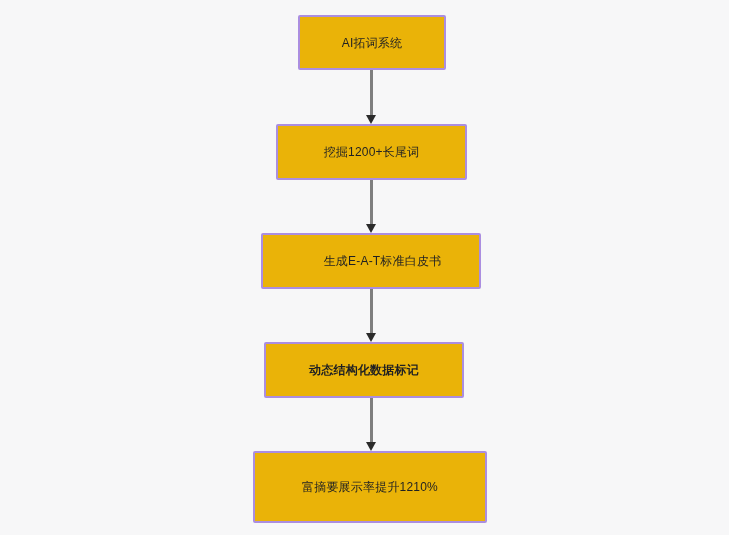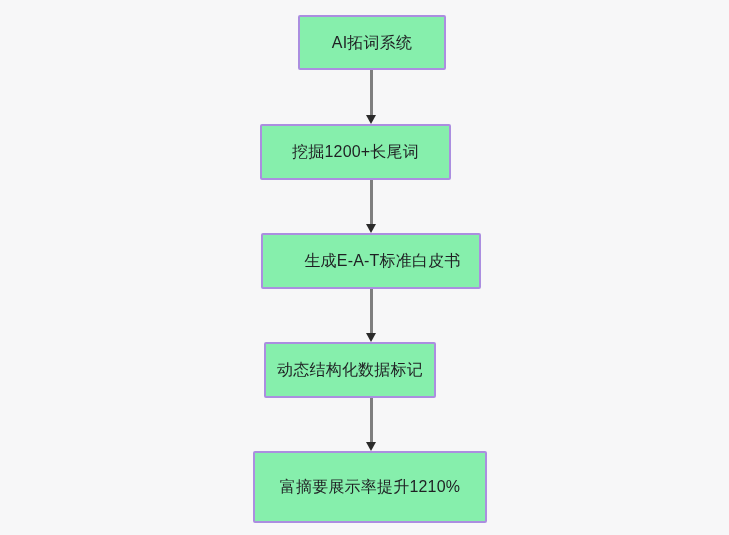--- a/index.html
+++ b/index.html
@@ -14,28 +14,28 @@
     overflow: hidden;
   }
   #flowchart-canvas {
     position: relative;
     width: 729px;
     height: 535px;
   }
   .node {
     position: absolute;
     box-sizing: border-box;
-    background: #86efac;
+    background: #eab308;
     border: 2px solid #ab8ee0;
     border-radius: 2px;
     display: flex;
     align-items: center;
     justify-content: center;
     color: #1f2023;
-    font-size: 16px;
+    font-size: 12px;
     letter-spacing: 0.2px;
     white-space: nowrap;
   }
   .node-label {
     display: block;
     line-height: 1;
   }
   .connector {
     position: absolute;
     width: 0;
@@ -80,29 +80,29 @@
 
   <div class="connector" style="left:371px; top:398px; height:53px;">
     <div class="conn-line" style="height:44px;"></div>
     <div class="conn-arrow" style="top:44px;"></div>
   </div>
 
   <div class="node" style="left:298px; top:15px; width:148px; height:55px;">
     <span class="node-label">AI拓词系统</span>
   </div>
 
-  <div class="node" style="left:260px; top:124px; width:191px; height:56px;">
+  <div class="node" style="left:276px; top:124px; width:191px; height:56px;">
     <span class="node-label">挖掘1200+长尾词</span>
   </div>
 
   <div class="node" style="left:261px; top:233px; width:220px; height:56px;padding-left:23px;">
     <span class="node-label">生成E-A-T标准白皮书</span>
   </div>
 
-  <div class="node" style="left:264px; top:342px; width:172px; height:56px;">
+  <div class="node" style="left:264px; top:342px; width:200px; height:56px;font-weight:bold;">
     <span class="node-label">动态结构化数据标记</span>
   </div>
 
   <div class="node" style="left:253px; top:451px; width:234px; height:72px;">
     <span class="node-label">富摘要展示率提升1210%</span>
   </div>
 
 </div>
 
 </body></html>

